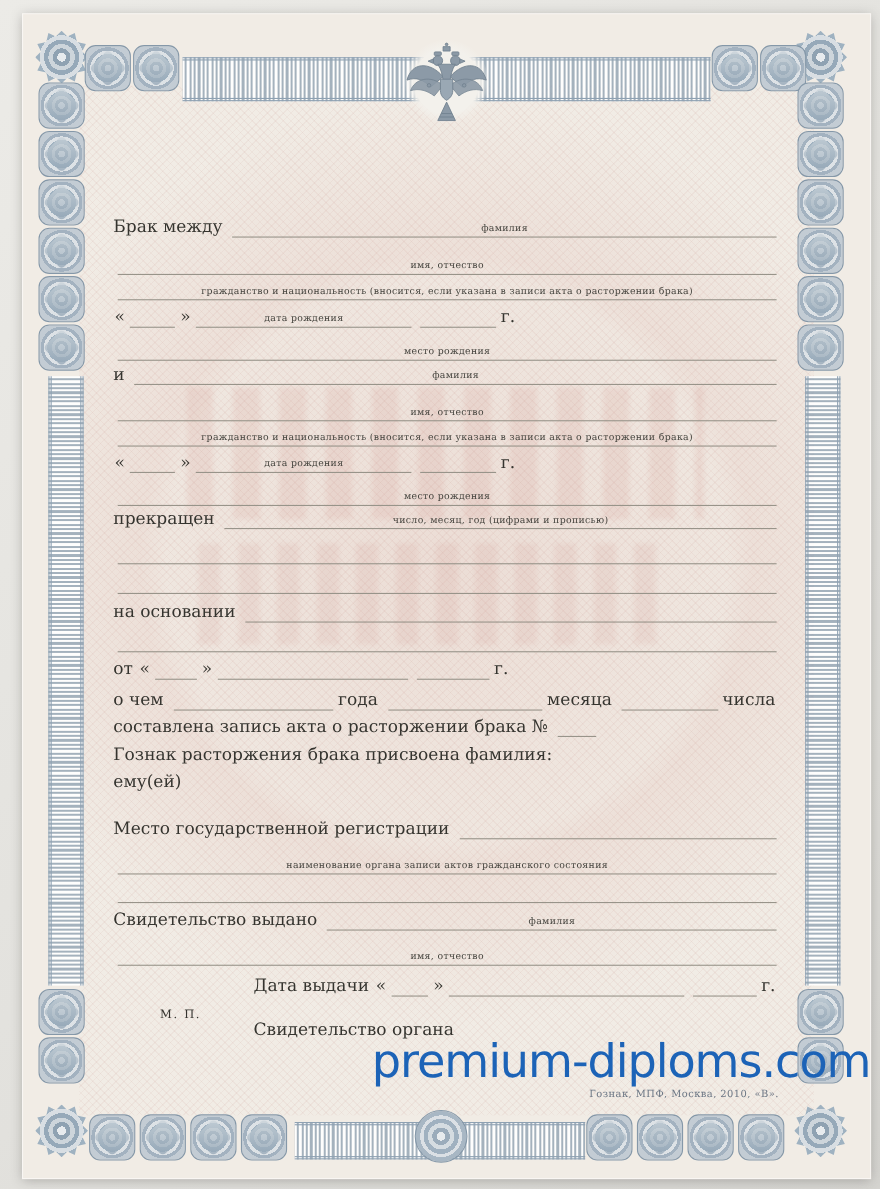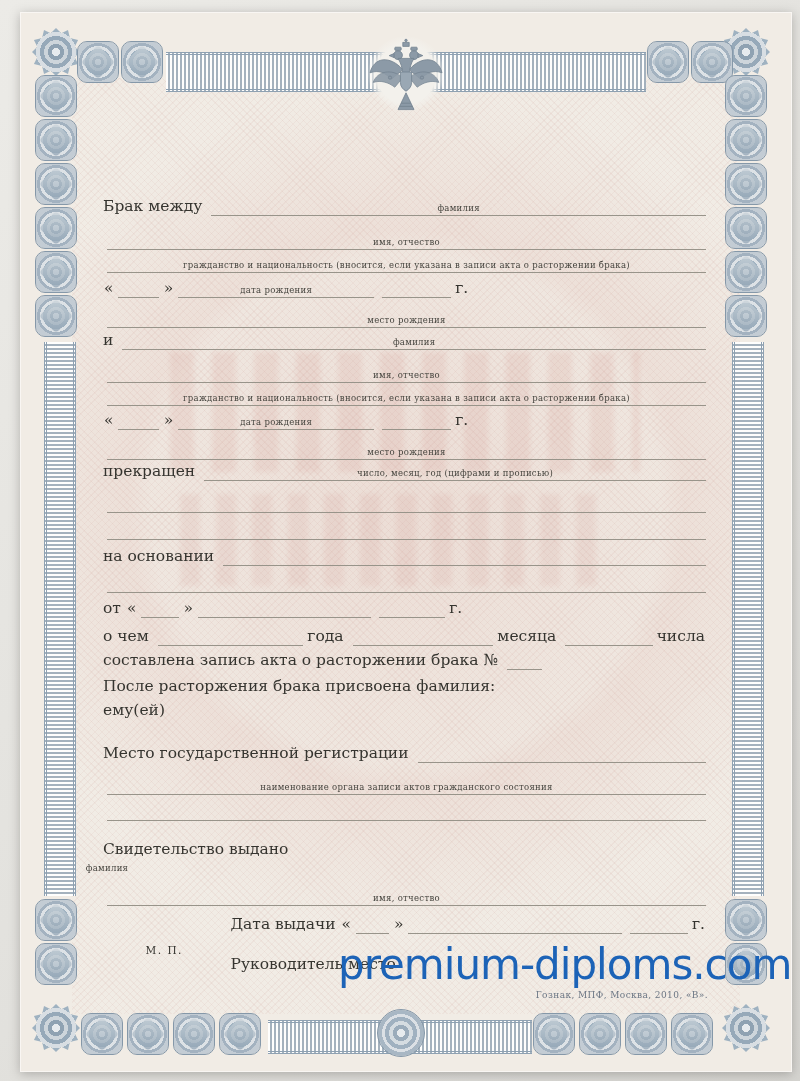--- a/index.html
+++ b/index.html
@@ -240,39 +240,39 @@
         <span class="fline" style="flex-grow: 1.45;"></span>
         <span class="flabel">месяца</span>
         <span class="fline" style="flex-grow: 0.9;"></span>
         <span class="flabel">числа</span>
       </div>
       <div class="frow" style="margin-top: 4px; width: 73%;">
         <span class="flabel">составлена запись акта о расторжении брака №</span>
         <span class="fline" style="flex-grow: 1;"></span>
       </div>
       <div class="frow" style="margin-top: 6px;">
-        <span class="flabel">После расторжения брака присвоена фамилия:</span>
+        <span class="flabel">Гознак расторжения брака присвоена фамилия:</span>
       </div>
       <div class="frow" style="margin-top: 4px; flex-direction: column;">
         <span class="flabel">ему(ей)</span>
         <span class="fline" style="flex-grow: 1;"></span>
       </div>
       <div class="frow" style="margin-top: 8px;">
         <span class="flabel">Место государственной регистрации</span>
         <span class="fline" style="flex-grow: 1;"></span>
       </div>
       <div class="frow" style="margin-top: 12px;">
         <span class="fline" style="flex-grow: 1;">
           <span class="fcaption">наименование органа записи актов гражданского состояния</span>
         </span>
       </div>
       <div class="frow" style="margin-top: 6px;">
         <span class="fline" style="flex-grow: 1;"></span>
       </div>
-      <div class="frow" style="margin-top: 18px; flex-direction: column;">
+      <div class="frow" style="margin-top: 5px;">
         <span class="flabel">Свидетельство выдано</span>
         <span class="fline" style="flex-grow: 1;">
           <span class="fcaption">фамилия</span>
         </span>
       </div>
       <div class="frow" style="margin-top: 12px;">
         <span class="fline" style="flex-grow: 1;">
           <span class="fcaption">имя, отчество</span>
         </span>
       </div>
@@ -282,20 +282,20 @@
         <span class="fline" style="flex-grow: 0.4;"></span>
         <span class="flabel tight">»</span>
         <span class="fline" style="flex-grow: 2.6;"></span>
         <span class="fline" style="flex-grow: 0.7;"></span>
         <span class="flabel">г.</span>
       </div>
       <div class="frow small" style="margin-top: 6px; margin-left: 7%;">
         <span class="flabel">М. П.</span>
       </div>
       <div class="frow" style="margin-top: -6px; margin-left: 21%;">
-        <span class="flabel">Руководитель место</span>
+        <span class="flabel">Свидетельство органа</span>
       </div>
     </div>
 
   <div class="watermark">premium-diploms.com</div>
   <div class="imprint">Гознак, МПФ, Москва, 2010, «В».</div>
 
 </div>
 
 </body></html>

